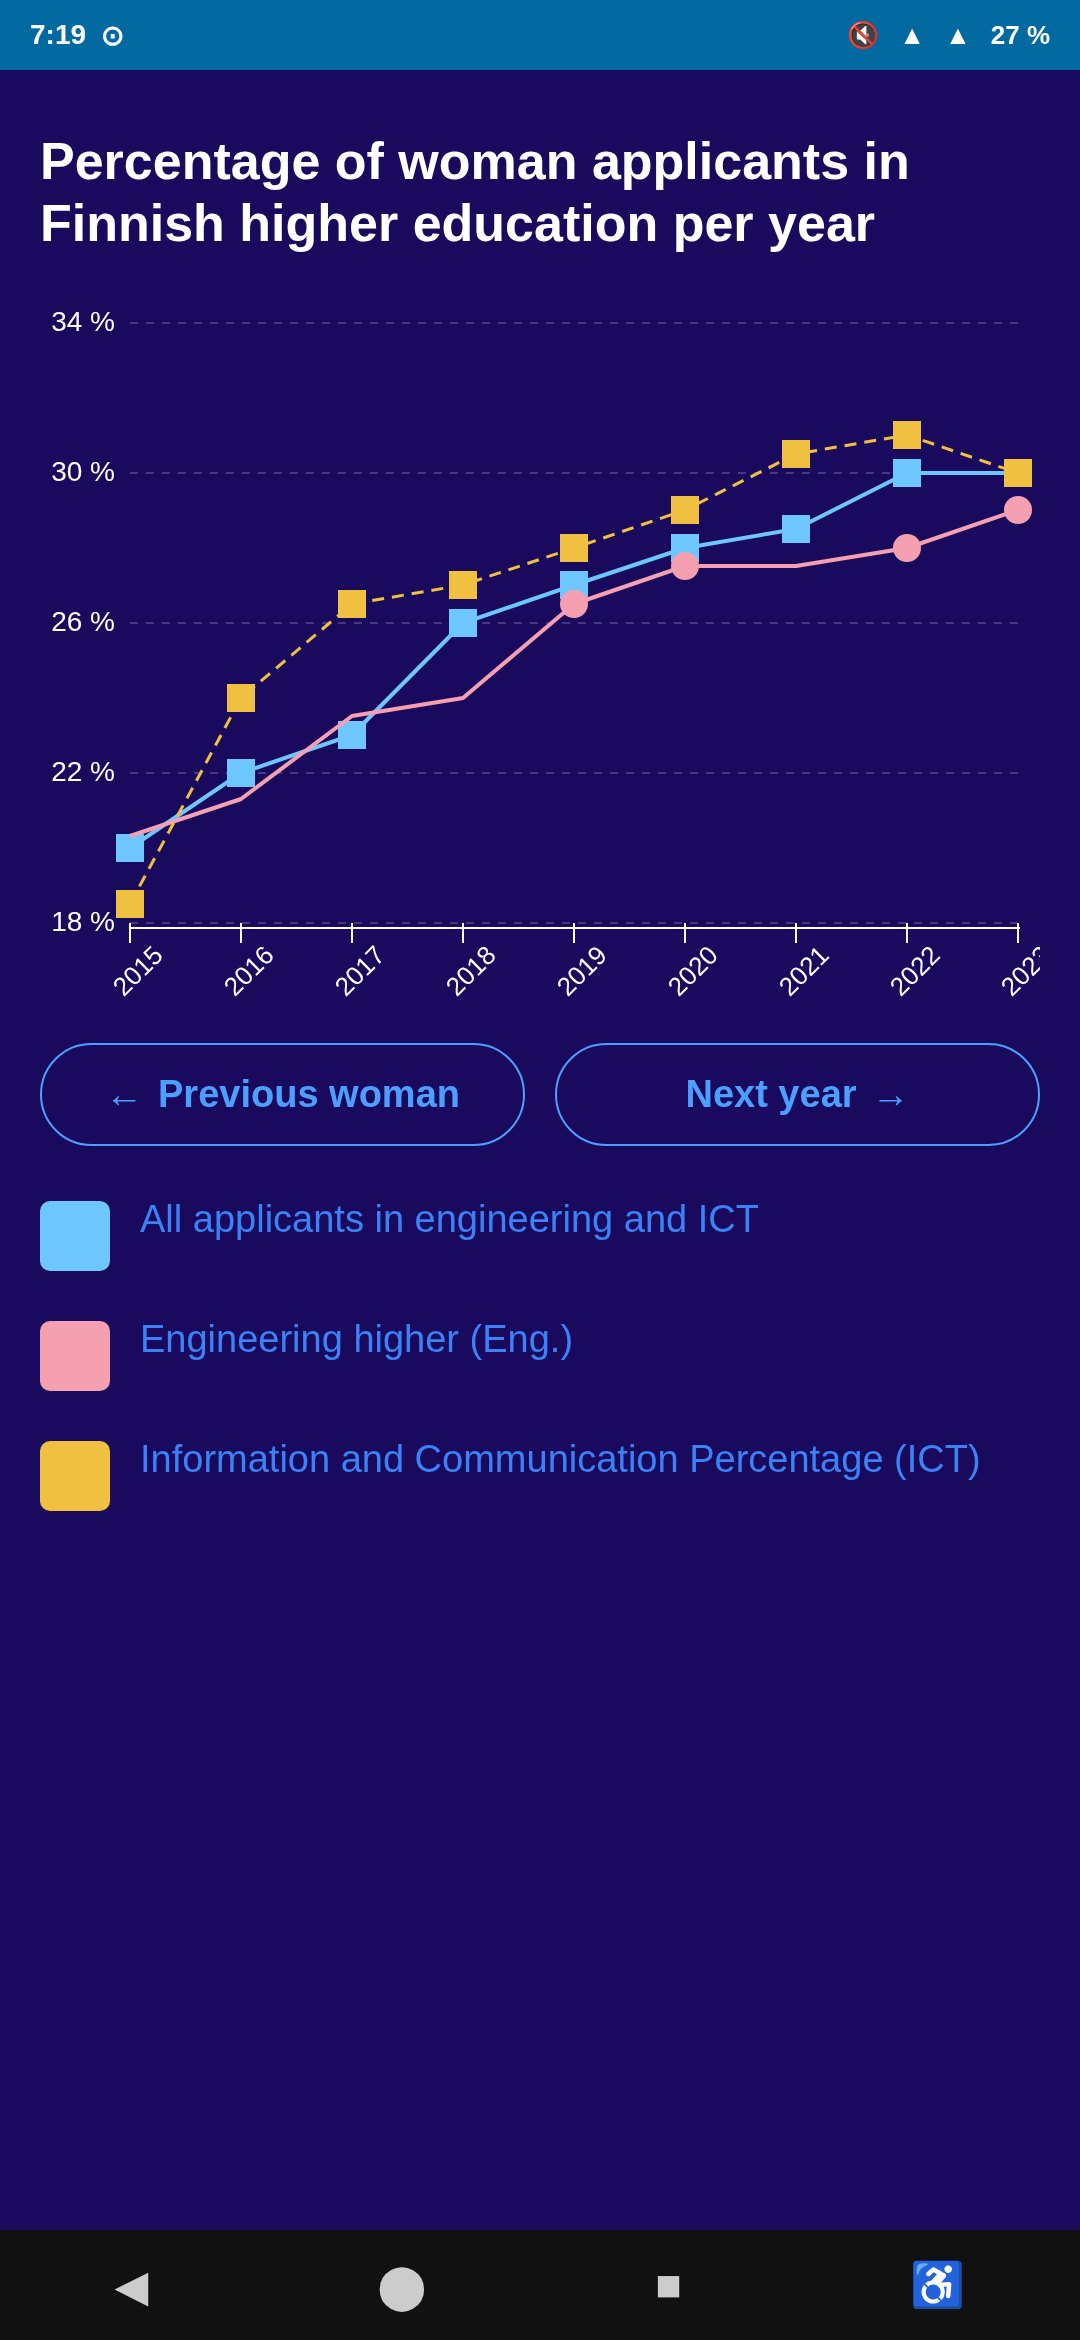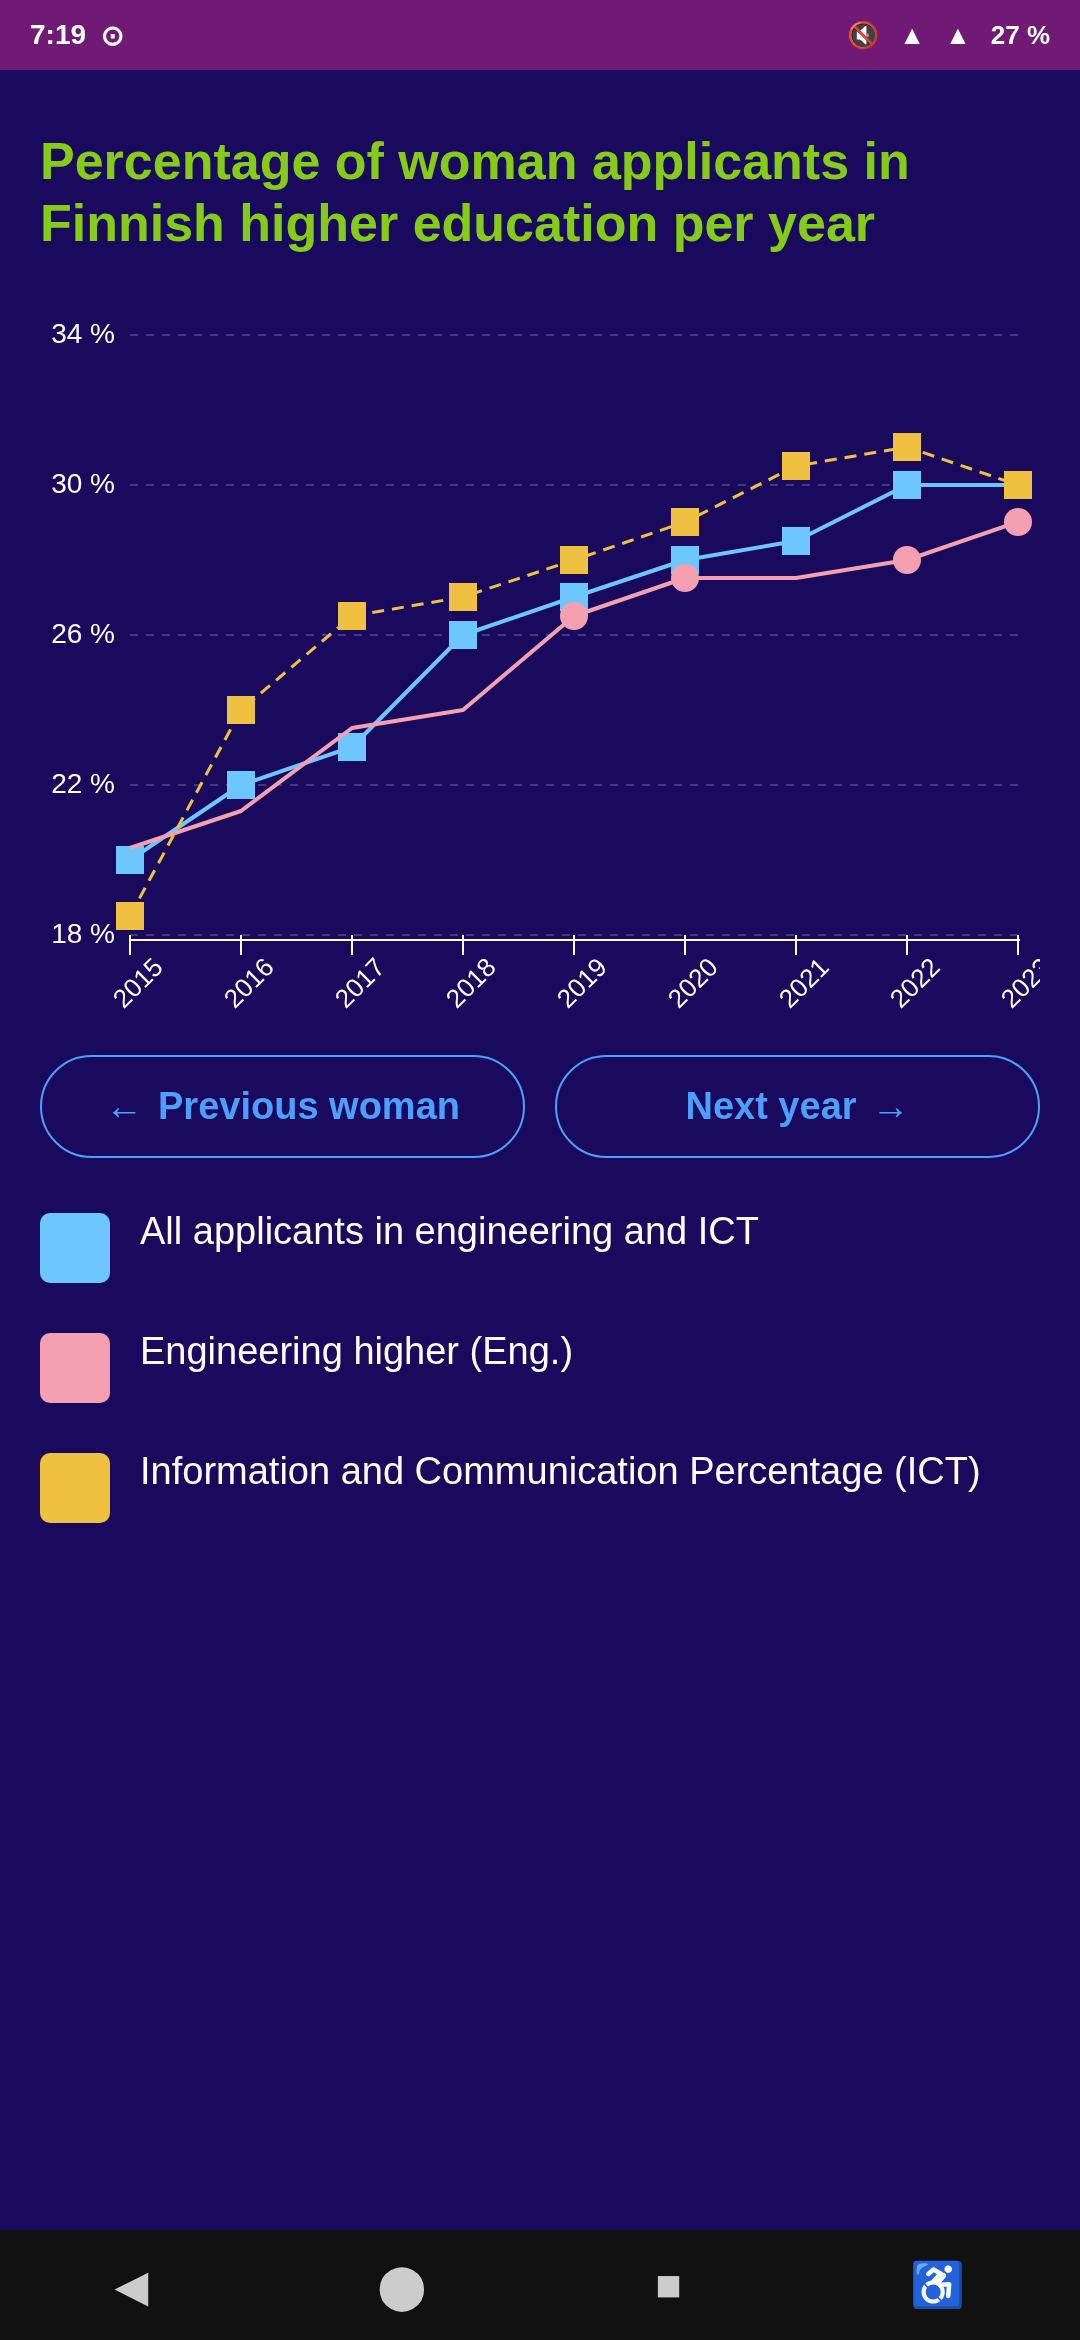--- a/index.html
+++ b/index.html
@@ -9,43 +9,43 @@
       color: white;
       font-family: 'Segoe UI', Arial, sans-serif;
       width: 1080px;
       min-height: 2340px;
       position: relative;
       overflow-x: hidden;
     }
 
     
     .status-bar {
-      background: #701a75;
+      background: #0369a1;
       height: 70px;
       display: flex;
       align-items: center;
       justify-content: space-between;
       padding: 0 30px;
       font-size: 28px;
       font-weight: bold;
     }
     .status-left { display: flex; align-items: center; gap: 15px; }
     .status-right { display: flex; align-items: center; gap: 20px; font-size: 26px; }
 
     
     .main {
       padding: 60px 40px 30px 40px;
     }
 
     .chart-title {
       font-size: 52px;
       font-weight: bold;
       line-height: 1.2;
-      margin-bottom: 60px;
-      color: #84cc16;
+      margin-bottom: 48px;
+      color: #ffffff;
     }
 
     
     .chart-container {
       position: relative;
       width: 100%;
       height: 700px;
       margin-bottom: 40px;
     }
 
@@ -90,21 +90,21 @@
     .legend-swatch {
       width: 70px;
       height: 70px;
       border-radius: 10px;
       flex-shrink: 0;
       margin-top: 5px;
     }
     .legend-label {
       font-size: 38px;
       line-height: 1.25;
-      color: #ffffff;
+      color: #3b82f6;
     }
 
     
     .bottom-bar {
       background: #111;
       height: 110px;
       display: flex;
       align-items: center;
       justify-content: space-around;
       position: fixed;

